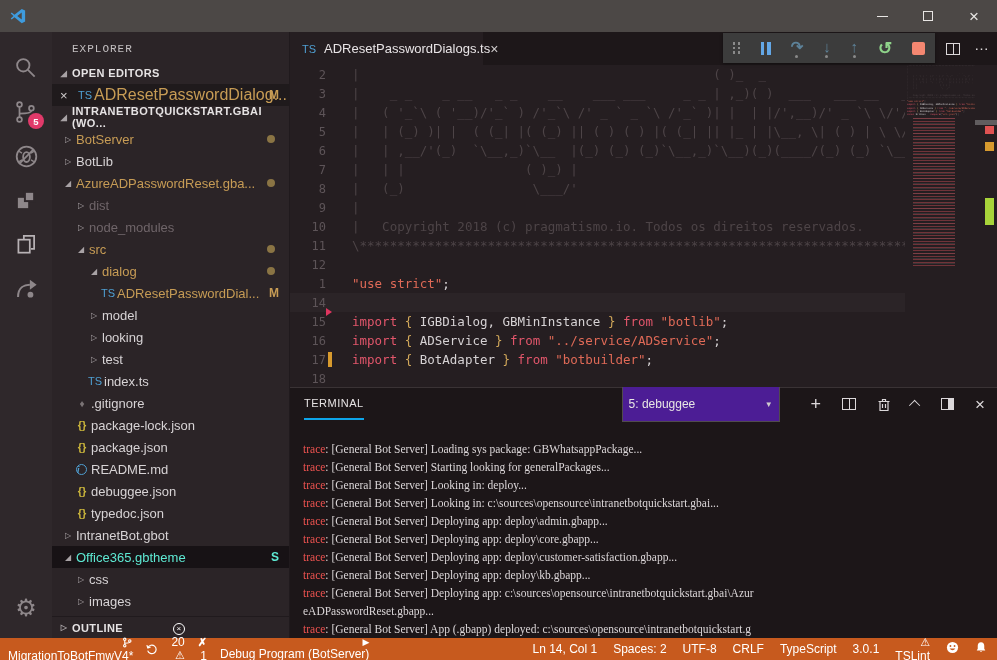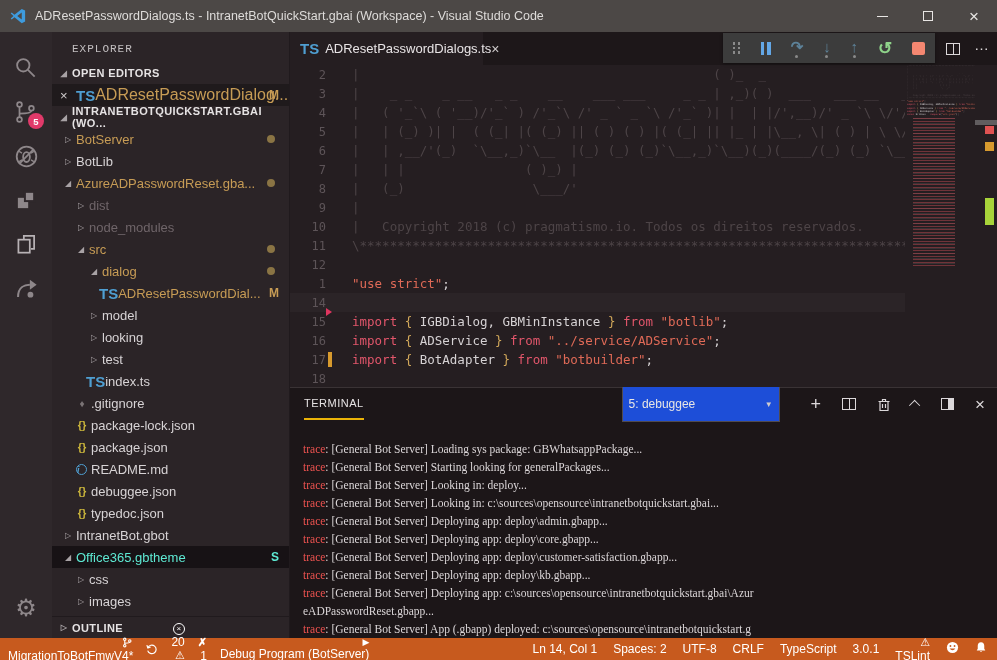--- a/index.html
+++ b/index.html
@@ -33,21 +33,21 @@
   .sidebar-title { height:30px; line-height:34px; padding-left:20px; font-size:11px; letter-spacing:1px; color:#c3bfc1;font-family:Liberation Mono, monospace; }
   .sect-header { height:22px; display:flex; align-items:center; font-size:11px; font-weight:bold; letter-spacing:.4px; color:#e6e3e4; padding-left:4px; }
   .sect-header .twisty { width:16px; text-align:center; }
   .twisty { font-size:8px; color:#a8a2a5; flex:0 0 16px; text-align:center; }
   .twisty.open { font-size:8px; }
   .oe-item { height:22px; display:flex; align-items:center; background:#1f1a1c; padding-left:8px; position:relative; }
   .oe-close { color:#d0cccd; font-size:13px; width:16px; }
   .tree-row { height:22px; display:flex; align-items:center; font-size:13px; position:relative; white-space:nowrap; }
   .tree-row.selected { background:#171215; }
   .fi { flex:0 0 18px; text-align:center; }
-  .fi-ts { color:#4f9fd2; font-size:15px; font-weight:bold; }
+  .fi-ts { color:#4f9fd2; font-size:11px; font-weight:normal; }
   .fi-braces { color:#c9b43b; font-size:11px; font-weight:bold; }
   .fi-info { color:#4f9fd2; font-size:9px; font-weight:bold; border:1px solid #4f9fd2; border-radius:50%;
              width:11px; height:11px; line-height:11px; display:inline-block; flex:none; margin:0 4px 0 3px; font-style:italic; }
   .fi-git { color:#7a7375; font-size:10px; }
   .c-gold { color:#c79c55; } .c-white { color:#d7d3d5; } .c-dim { color:#6f6569; } .c-blue { color:#5eead4; }
   .badge-dot { position:absolute; right:14px; width:8px; height:8px; border-radius:50%; background:#8a7444; }
   .badge-letter { position:absolute; right:10px; font-size:12px; font-weight:bold; }
   .outline-row { margin-top:auto; border-top:1px solid #201a1d; }
 
   
@@ -92,23 +92,23 @@
       background:repeating-linear-gradient(to bottom, rgba(214,80,90,.45) 0 1px, transparent 1px 3px),
                  repeating-linear-gradient(to bottom, rgba(220,210,212,.12) 0 1px, transparent 1px 5px);
       width:42px; }
   .ruler { position:absolute; top:0; right:0; width:22px; bottom:0; }
   .ruler-slider { position:absolute; left:0; right:0; height:5px; background:rgba(170,170,170,.45); }
   .ruler-mark { position:absolute; right:3px; width:9px; }
 
   
   .panel { flex:0 0 238px; background:#1c1618; border-top:1px solid #3a3335; display:flex; flex-direction:column; }
   .panel-header { height:32px; display:flex; align-items:center; padding:0 12px 0 14px; }
-  .panel-tab { font-size:11px; letter-spacing:.5px; color:#e6e3e4; height:100%; display:flex; align-items:center; border-bottom:2px solid #eab308; }
+  .panel-tab { font-size:11px; letter-spacing:.5px; color:#e6e3e4; height:100%; display:flex; align-items:center; border-bottom:2px solid #0ea5e9; }
   .panel-right { margin-left:auto; display:flex; align-items:center; gap:21px; }
-  .term-select { width:158px; height:36px; background:#1d4ed8; border:1px solid #514b4e; color:#e8e6e4;
+  .term-select { width:158px; height:36px; background:#4c1d95; border:1px solid #514b4e; color:#e8e6e4;
                  font-size:12px; display:flex; align-items:center; padding:0 6px; margin-right:10px; }
   .term-select .caret { margin-left:auto; font-size:8px; color:#cfcbcd; }
   .ph-icon { color:#dcd8da; font-size:15px; line-height:1; }
   .chev-up { width:8px; height:8px; border-top:1.6px solid #dcd8da; border-left:1.6px solid #dcd8da; transform:rotate(45deg) translateY(2px); display:inline-block; }
   .panel-pos { width:13px; height:12px; border:1px solid #dcd8da; position:relative; display:inline-block; }
   .panel-pos:before { content:""; position:absolute; right:0; top:0; bottom:0; width:5px; background:#dcd8da; }
   .term-body { flex:1; overflow:hidden; padding:20px 14px 0 13px; font-family:"DejaVu Sans Mono", monospace; font-size:11.5px; line-height:18px; color:#dcd7d9; }
   .term-row { white-space:pre;font-family:Liberation Serif, serif; }
   .term-trace { color:#ef5350; }
 
@@ -122,21 +122,20 @@
 </style>
 </head>
 <body>
 
 <div class="window">
 
   <div class="titlebar">
     <svg class="app-icon" viewBox="0 0 24 24">
       <path d="M17 2.5 L21.5 4.8 L21.5 19.2 L17 21.5 L7.3 13.6 L3.6 16.6 L2.3 15.4 L6 12 L2.3 8.6 L3.6 7.4 L7.3 10.4 Z M17 7.2 L11 12 L17 16.8 Z" fill="#3e9bdd"></path>
     </svg>
-    <span class="title-text">ADResetPasswordDialogs.ts - IntranetBotQuickStart.gbai (Workspace) - Visual Studio Code</span>
     <div class="win-controls">
       <div class="win-btn">
           <span class="wb-min"></span>
         </div>
       <div class="win-btn">
           <span class="wb-max"></span>
         </div>
       <div class="win-btn wb-close">
           <span>×</span>
         </div>

